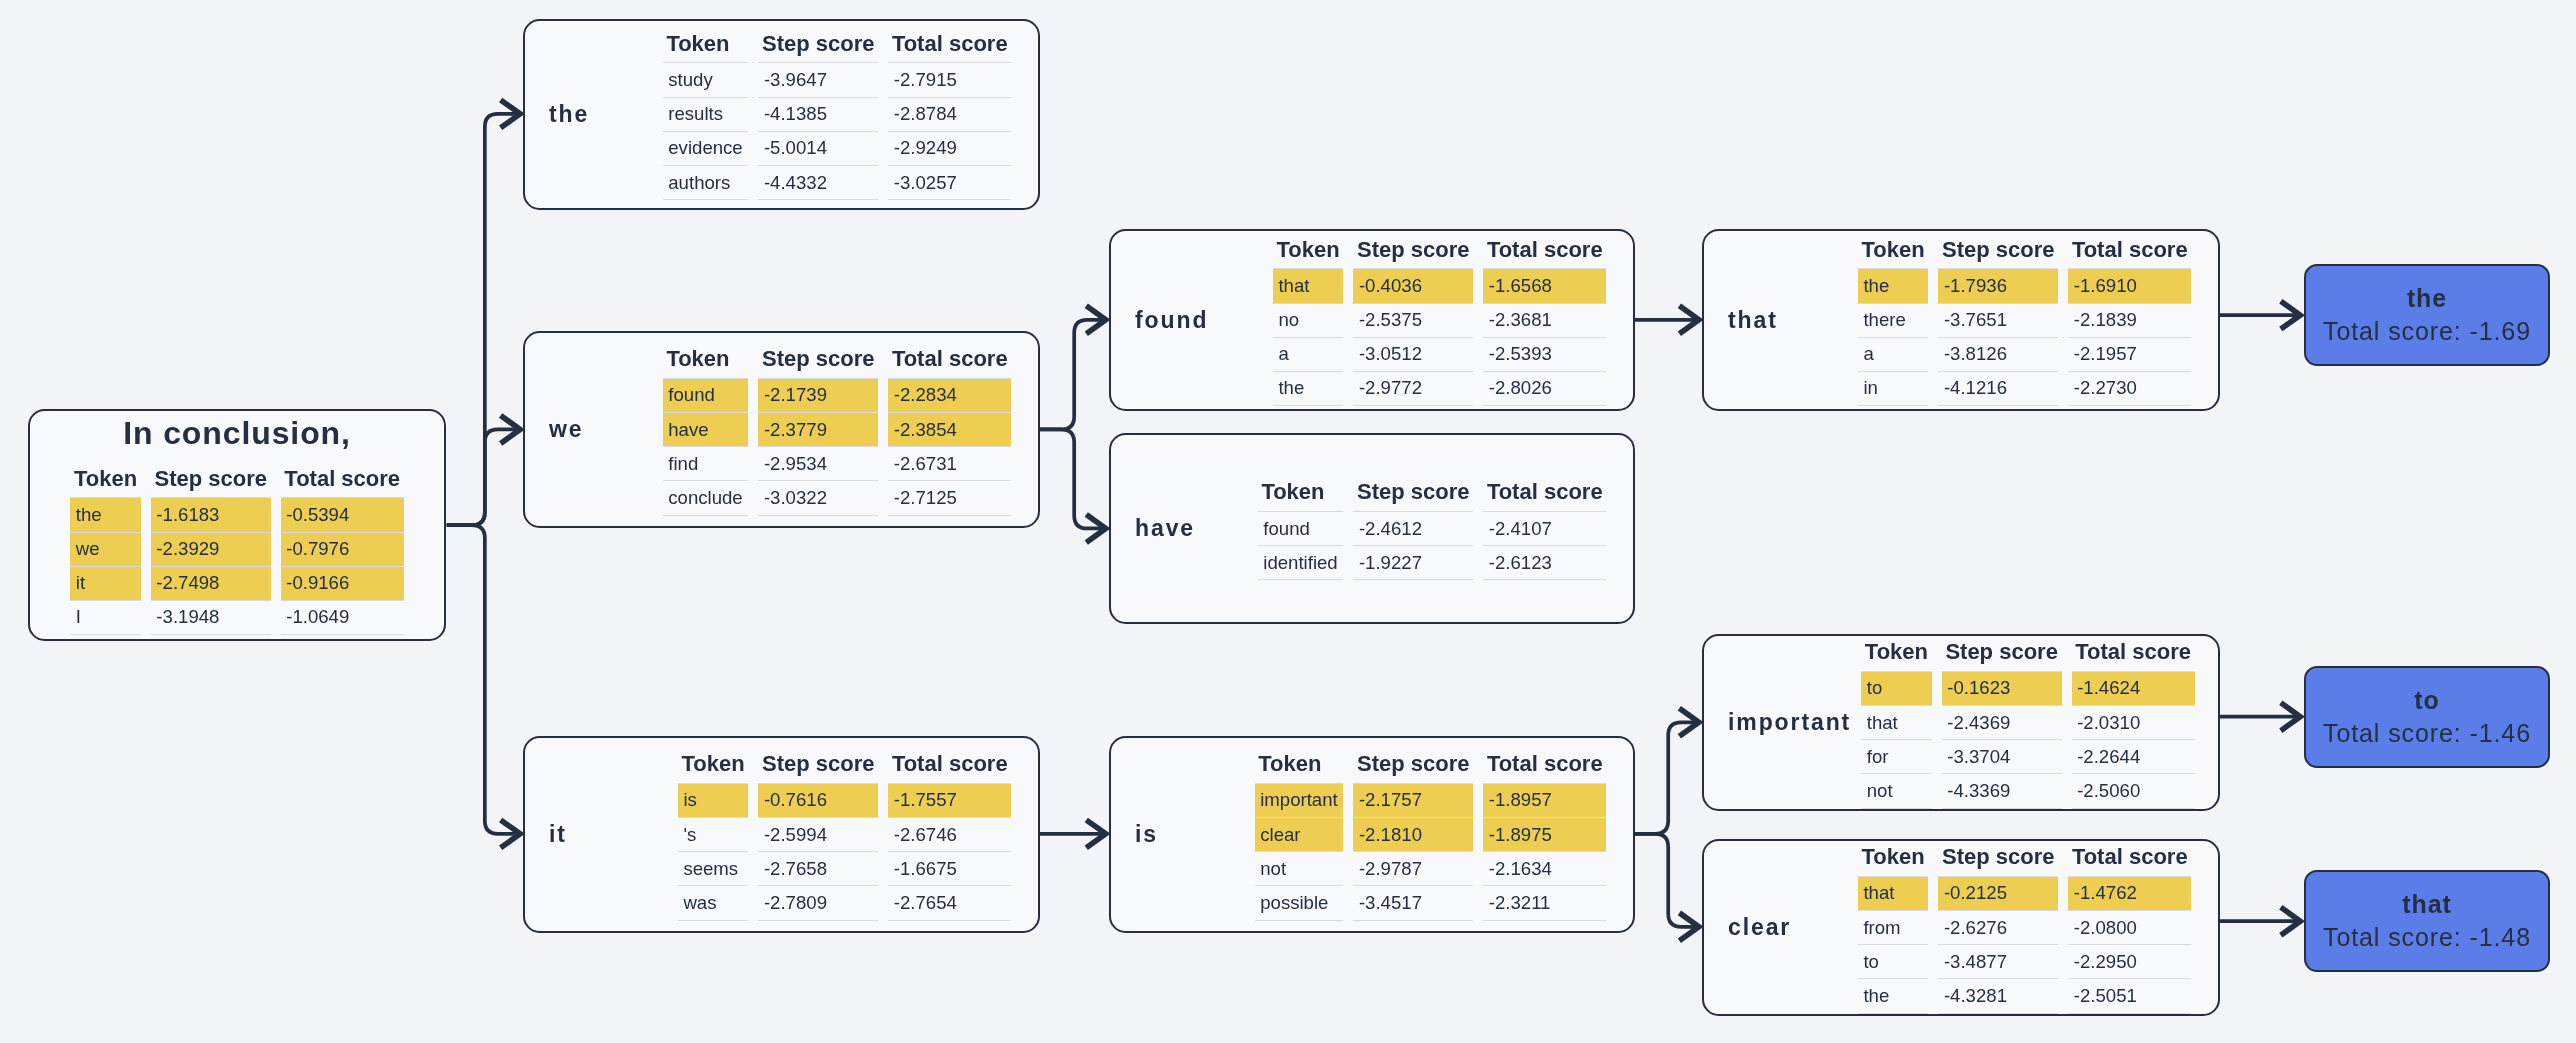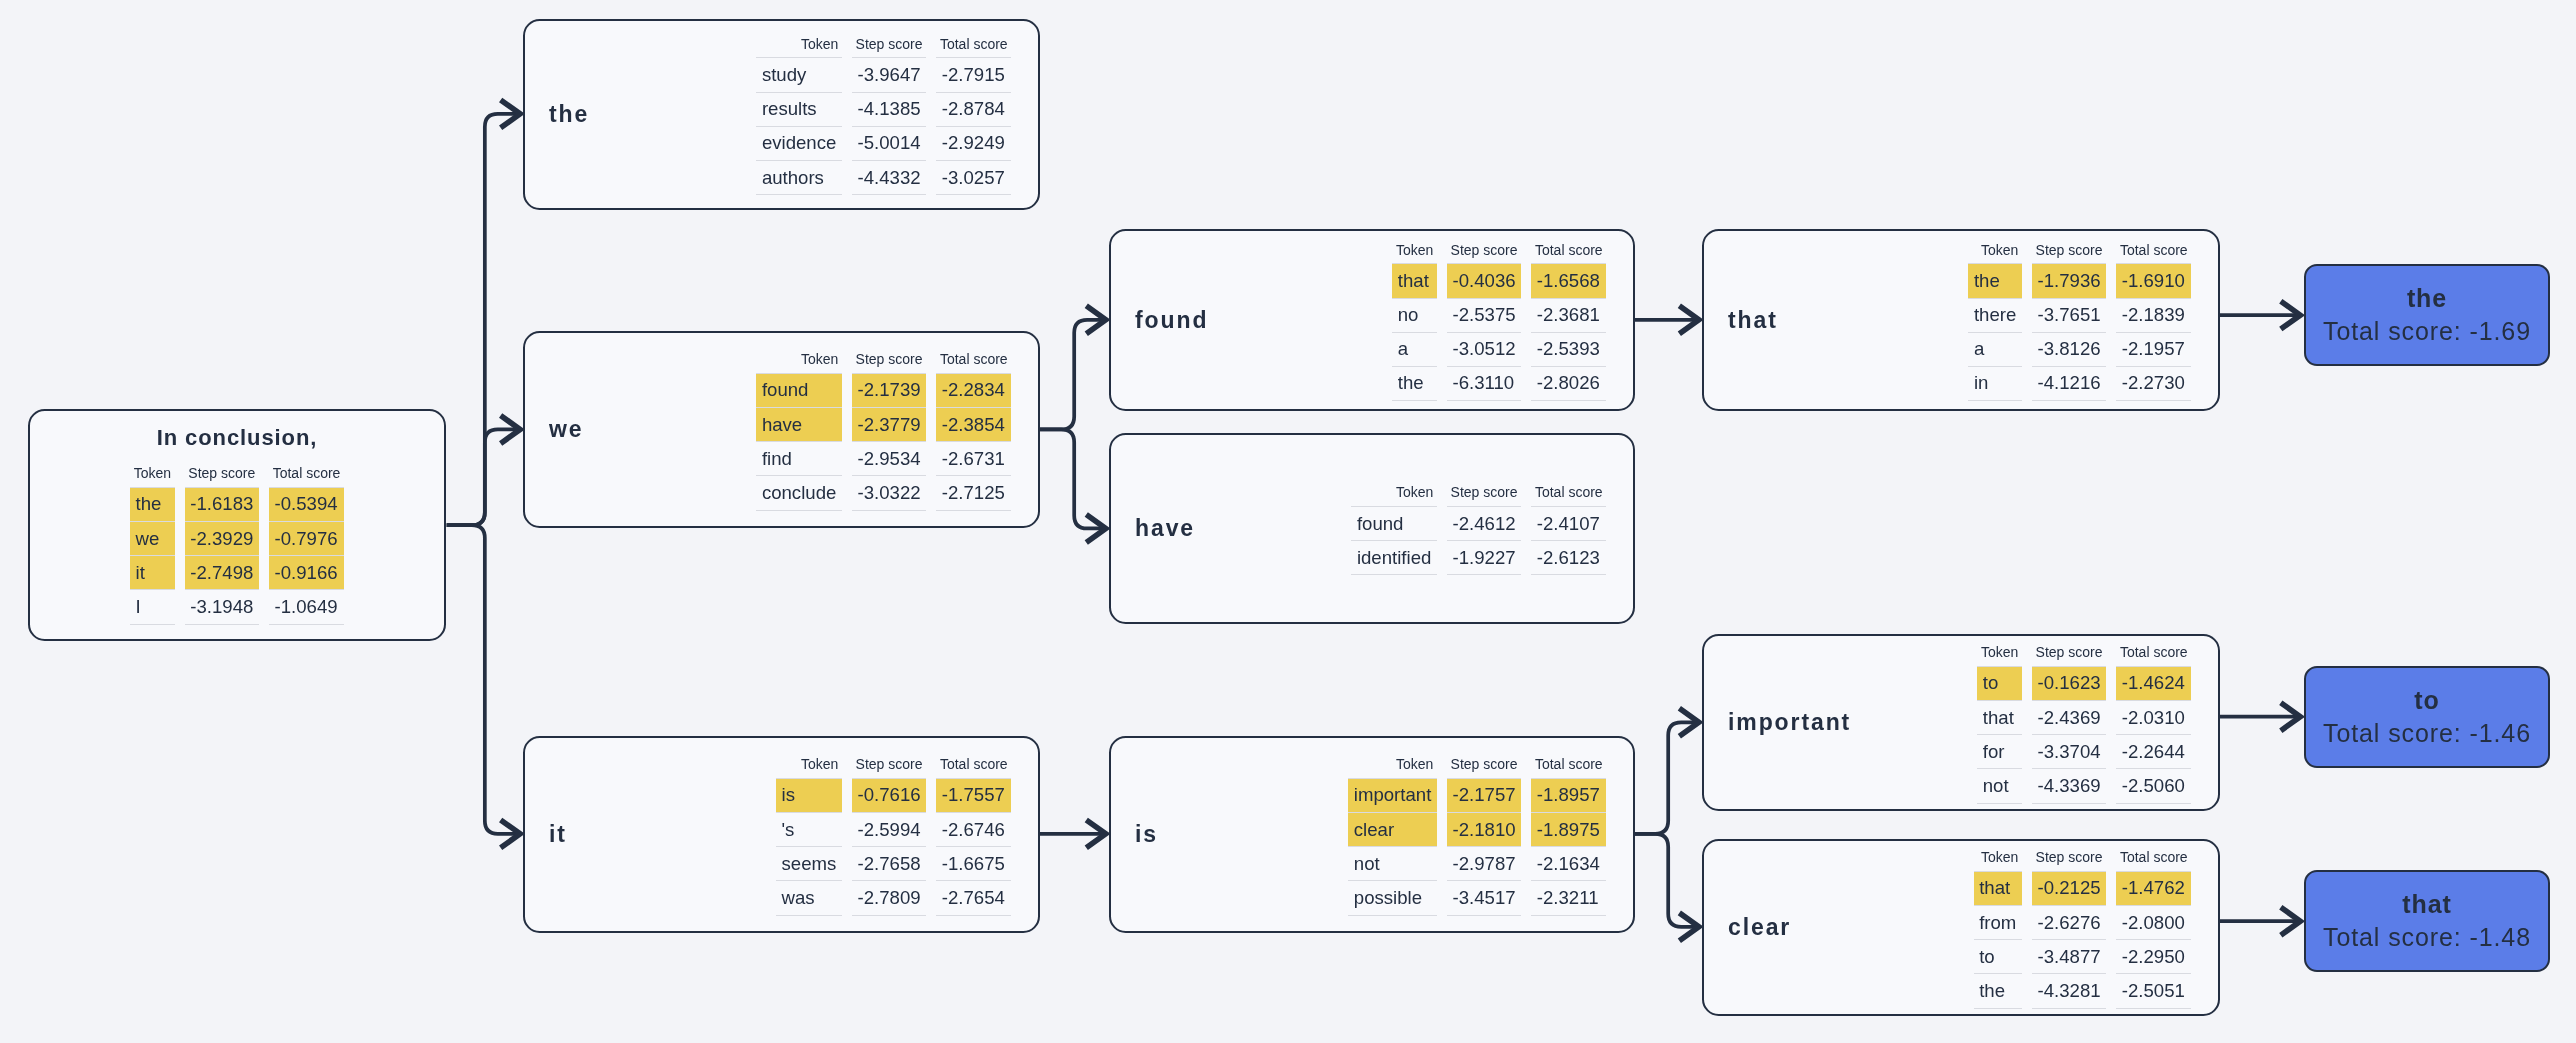--- a/index.html
+++ b/index.html
@@ -18,31 +18,31 @@
   }
   .node-label{
     font-weight:bold;font-size:23px;letter-spacing:1.9px;
     padding-left:24px;white-space:nowrap;
   }
   .node-table{
     margin-left:auto;margin-right:16.7px;
     border-collapse:separate;border-spacing:10.2px 0;
   }
   .node-table th{
-    font-weight:normal;font-size:14px;text-align:right;
+    font-weight:bold;font-size:22px;text-align:left;
     padding:2.8px 3.7px 5.6px 3.7px;border-bottom:1.9px solid #d9dbe1;white-space:nowrap;
   }
   .node-table td{
     font-size:18.6px;text-align:left;padding:4.6px 5.6px;
     border-bottom:1.9px solid #d9dbe1;white-space:nowrap;line-height:24px;
   }
   .node-table td.hl{background:#edce52;}
 
   .node.root{flex-direction:column;justify-content:center;align-items:center;}
-  .node.root .node-label{padding:0 0 11px 0;font-size:22px;letter-spacing:0.9px;}
+  .node.root .node-label{padding:0 0 11px 0;font-size:32px;letter-spacing:0.9px;}
   .node.root .node-table{margin:0;}
 
   .result-node{
     position:absolute;box-sizing:border-box;background:#5b7de8;
     border:2.8px solid #242f42;border-radius:13px;
     display:flex;flex-direction:column;align-items:center;justify-content:center;gap:4.6px;
   }
   .result-label{font-weight:bold;font-size:25px;letter-spacing:0.9px;}
   .result-score{font-size:25px;letter-spacing:0.9px;text-align:center;}
 </style>
@@ -238,21 +238,21 @@
             <td>-2.5375</td>
             <td>-2.3681</td>
           </tr>
           <tr>
             <td>a</td>
             <td>-3.0512</td>
             <td>-2.5393</td>
           </tr>
           <tr>
             <td>the</td>
-            <td>-6.3110</td>
+            <td>-2.9772</td>
             <td>-2.8026</td>
           </tr>
         </tbody>
     </table>
   </div>
 
   <div class="node" style="left: 1109px; top: 433px; width: 526px; height: 191px;">
     <div class="node-label">have</div>
     <table class="node-table">
       <thead>

